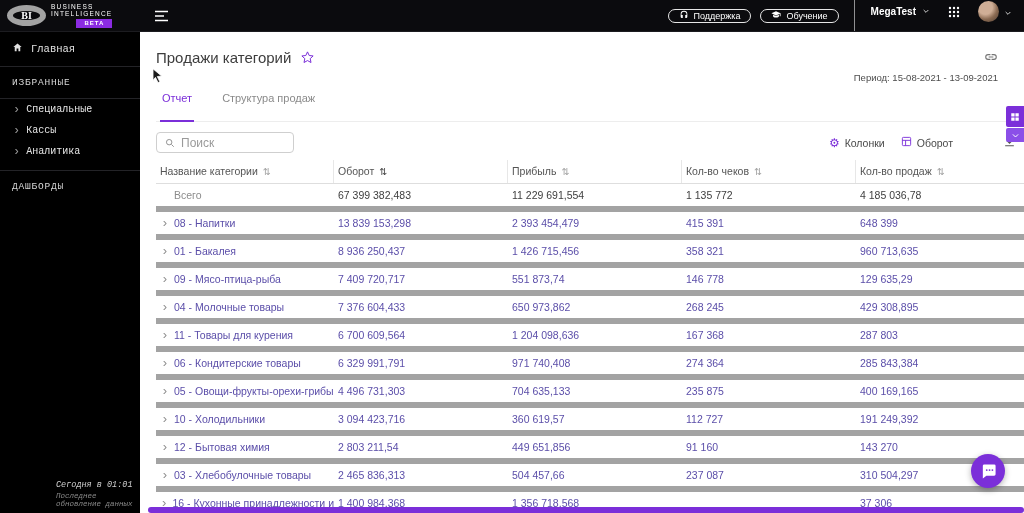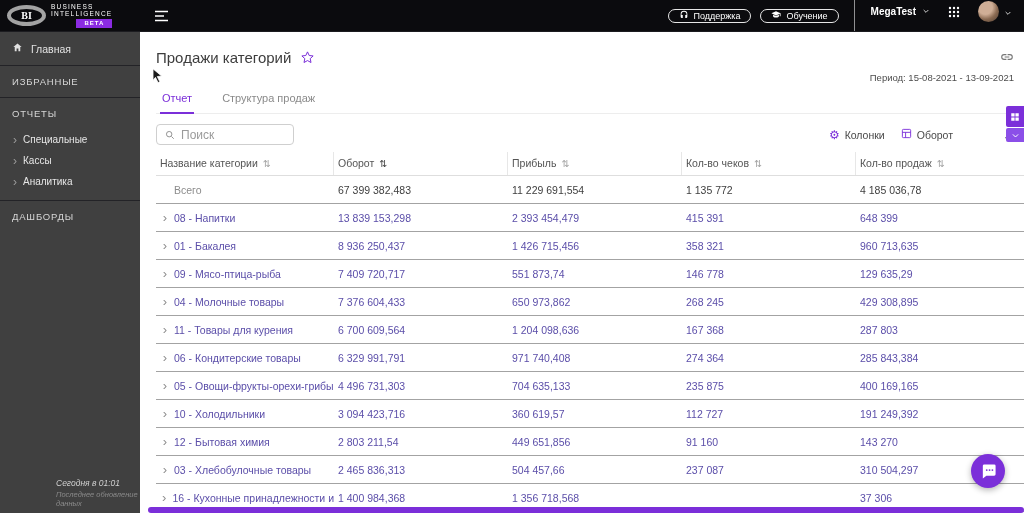--- a/index.html
+++ b/index.html
@@ -3,86 +3,86 @@
 <meta charset="utf-8">
 <style>
   * { box-sizing: border-box; margin: 0; padding: 0; }
   html, body { width: 1024px; height: 513px; overflow: hidden; }
   body { font-family: "Liberation Sans", sans-serif; background: #fff; position: relative; }
 
   
   .topbar { position: absolute; top: 0; left: 0; right: 0; height: 32px; background: #0b0b0e;
             display: flex; align-items: center; z-index: 20; border-bottom: 1px solid #1c1c20; }
   .logo { width: 140px; display: flex; align-items: center; gap: 5px; padding-left: 7px; flex-shrink: 0; }
-  .bi-circle { width: 39px; height: 21px; border: 4px solid #a3a3a3; border-radius: 50%; color: #fff;
+  .bi-circle { width: 39px; height: 21px; border: 6px solid #a3a3a3; border-radius: 50%; color: #fff;
                font-family: "Liberation Serif", serif; font-size: 10px; display: flex; align-items: center;
                justify-content: center; font-weight: bold; flex-shrink: 0; }
   .logo-text { display: flex; flex-direction: column; line-height: 7px; }
   .logo-text .l1 { color: #fff; font-size: 6.5px; letter-spacing: 1.2px; }
   .beta { background: #8b2be2; color: #fff; font-size: 6px; font-weight: bold; letter-spacing: 1px;
           padding: 1px 8px; margin-top: 2px; align-self: flex-end; }
   .hamburger { margin-left: 14px; cursor: pointer; display: flex; align-items: center; }
   .tb-spacer { flex: 1; }
   .pill { background: transparent; border: 1px solid #e6e6e6; border-radius: 9px; color: #fff;
           font-size: 9px; padding: 2px 10px; display: flex; align-items: center; gap: 5px;
           margin-right: 9px; cursor: pointer; font-family: inherit; height: 14px; }
   .account-zone { border-left: 1px solid rgba(255,255,255,.55); height: 100%; display: flex;
                   align-items: center; padding: 0 12px 8px 16px; gap: 18px; margin-left: 6px; }
   .acct { display: flex; align-items: center; gap: 6px; color: #fff; font-size: 10px; font-weight: bold; cursor: pointer; }
   .gridbtn { cursor: pointer; display: flex; align-items: center; }
   .avatar-wrap { display: flex; align-items: center; gap: 5px; cursor: pointer; }
   .avatar { width: 21px; height: 21px; border-radius: 50%;
             background: radial-gradient(circle at 35% 30%, #cfae96 0 35%, #8a6a52 60%, #4a3a30 100%); }
 
   
-  .sidebar { position: absolute; top: 32px; left: 0; bottom: 0; width: 140px; background: #404040;
-             color: #e2e2e2; z-index: 10; }
+  .sidebar { position: absolute; top: 32px; left: 0; bottom: 0; width: 140px; background: #000000;
+             color: #e2e2e2; z-index: 10; font-family: Liberation Mono, monospace; }
   .side-row { display: flex; align-items: center; gap: 8px; padding: 10px 12px; font-size: 10.5px; cursor: pointer; }
   .divider { border-top: 1px solid #232327; margin: 0; }
   .side-section { padding: 10px 12px; font-size: 9.5px; letter-spacing: .8px; color: #d6d6d6; cursor: pointer; }
   .side-item { display: flex; align-items: center; gap: 6px; padding: 5px 12px 5px 13px; font-size: 10px;
                color: #e6e6e6; cursor: pointer; }
   .side-item .chev { color: #9a9a9a; font-size: 12px; line-height: 10px; }
   .side-footer { position: absolute; bottom: 5px; left: 12px; font-style: italic; margin-left: 44px; }
   .side-footer .f1 { font-size: 8.5px; color: #cfcfcf; }
   .side-footer .f2 { font-size: 7.5px; color: #8a8a8a; margin-top: 2px; }
 
   
   .main { position: absolute; top: 32px; left: 140px; right: 0; bottom: 0; background: #fff; overflow: hidden; }
   .head { padding: 14px 16px 0 16px; position: relative; }
   .title-row { display: flex; align-items: center; gap: 9px; height: 22px; }
   .page-title { font-size: 15px; color: #3d3d3d; font-weight: 400; }
   .star-btn { display: flex; align-items: center; cursor: pointer; }
-  .meta { position: absolute; top: 18px; right: 10px; text-align: right; }
+  .meta { position: absolute; top: 18px; right: 26px; text-align: right; }
   .meta .linkico { display: inline-block; cursor: pointer; margin-bottom: 3px; }
   .meta .pline { font-size: 9.5px; color: #4c4c4c; line-height: 13px; }
 
   .tabs { display: flex; gap: 26px; margin-top: 20px; border-bottom: 1px solid #ededed; padding-left: 4px; }
-  .tab { font-size: 11px; padding: 4px 2px 8px 2px; cursor: pointer; color: #8a8a8a; }
+  .tab { font-size: 11px; padding: 4px 2px 16px 2px; cursor: pointer; color: #8a8a8a; }
   .tab.active { color: #7b2fd9; border-bottom: 2px solid #7b2fd9; margin-bottom: -1px; }
 
   .toolbar { display: flex; align-items: center; margin: 9px 8px 0 16px; height: 23px; }
   .searchbox { width: 138px; height: 21px; border: 1px solid #cfcfcf; border-radius: 4px; display: flex;
                align-items: center; gap: 6px; padding: 0 8px; }
   .searchbox input { border: none; outline: none; width: 100%; font-size: 12px; font-family: inherit; color: #444; }
   .searchbox input::placeholder { color: #9a9a9a; }
   .tb-flex { flex: 1; }
   .tool-btn { display: flex; align-items: center; gap: 5px; font-size: 10.5px; color: #4a4a4a;
               cursor: pointer; margin-left: 16px; }
   .dl-btn { margin-left: 50px; cursor: pointer; display: flex; align-items: center; }
 
   
   .tbl { margin: 6px 0 0 16px; font-size: 10.5px; }
   .thead, .tr { display: grid; grid-template-columns: 178px 174px 174px 174px 1fr; }
   .thead { border-bottom: 1px solid #dedede; color: #555; }
   .th { padding: 5px 4px 6px 4px; display: flex; align-items: center; gap: 5px; cursor: pointer; }
   .th:not(:last-child) { border-right: 1px solid #e7e7e7; }
   .sort { color: #a0a0a0; font-size: 9.5px; }
   .sort.active { color: #3d3d3d; }
-  .tr { height: 28px; align-items: center; border-bottom: 1px solid #a3a3a3; }
+  .tr { height: 28px; align-items: center; border-bottom: 6px solid #a3a3a3; }
   .td { padding-left: 4px; overflow: hidden; white-space: nowrap; }
   .name-cell { display: flex; align-items: center; gap: 4px; }
   .row-chev { color: #8f8f8f; font-size: 13px; line-height: 10px; cursor: pointer; width: 10px; text-align: center; }
   .cat-link { color: #5b4ea9; cursor: pointer; }
   .val { color: #5b4ea9; }
   .tr.total .name-cell { padding-left: 18px; color: #8c8c8c; }
   .tr.total .val { color: #3e3e3e; }
 
   
   .side-tools { position: absolute; top: 74px; right: 0; display: flex; flex-direction: column; gap: 1px; z-index: 15; }
@@ -169,21 +169,20 @@
     <span>
       <svg width="11" height="11" viewBox="0 0 24 24" fill="#e0e0e0">
           <path d="M12 3l9 8h-3v9h-4v-6h-4v6H6v-9H3z"></path>
         </svg>
     </span>
     <span>Главная</span>
   </div>
   <div class="divider"></div>
   <div class="side-section">ИЗБРАННЫЕ</div>
   <div class="divider"></div>
-  <div class="side-section">ОТЧЕТЫ</div>
   <div class="side-item">
     <span class="chev">›</span>
     <span>Специальные</span>
   </div>
   <div class="side-item">
     <span class="chev">›</span>
     <span>Кассы</span>
   </div>
   <div class="side-item">
     <span class="chev">›</span>

